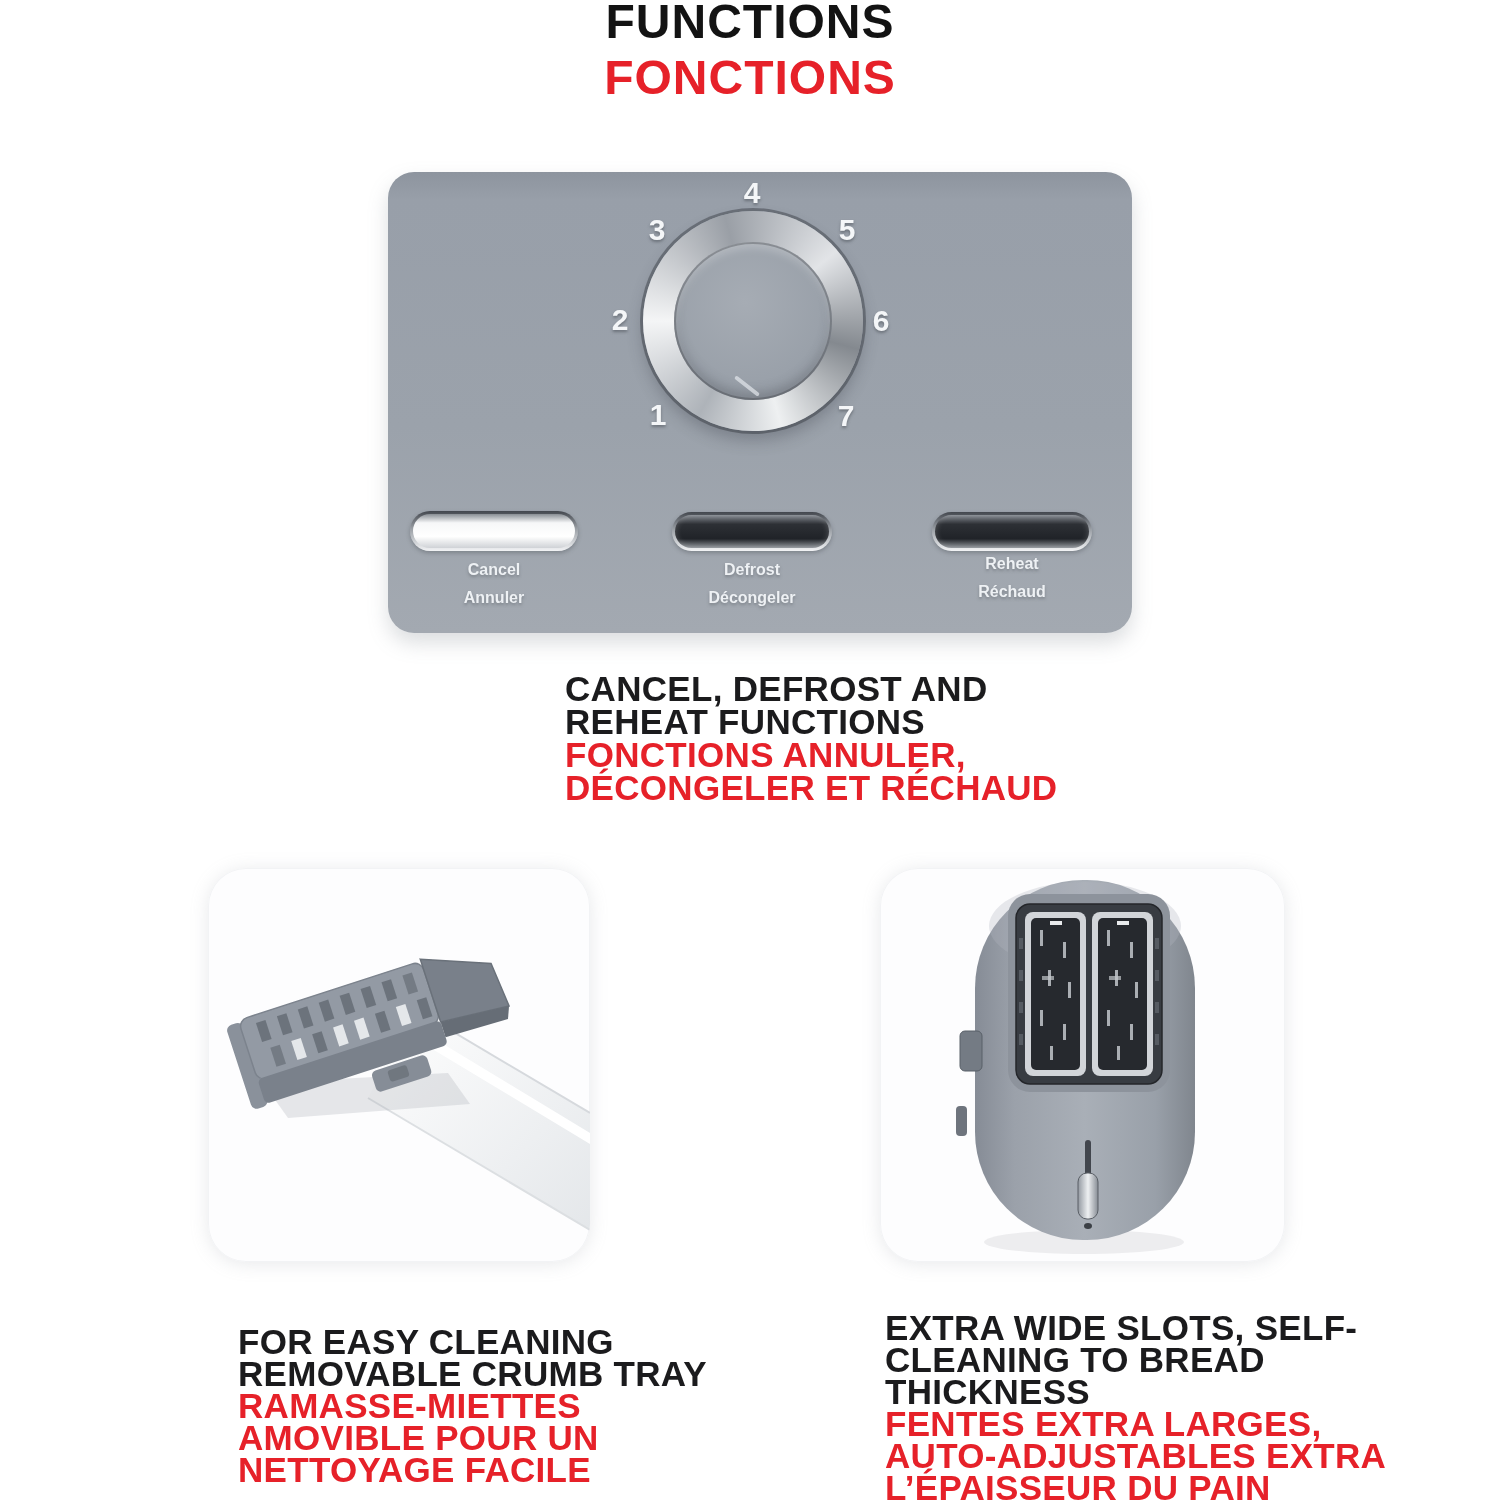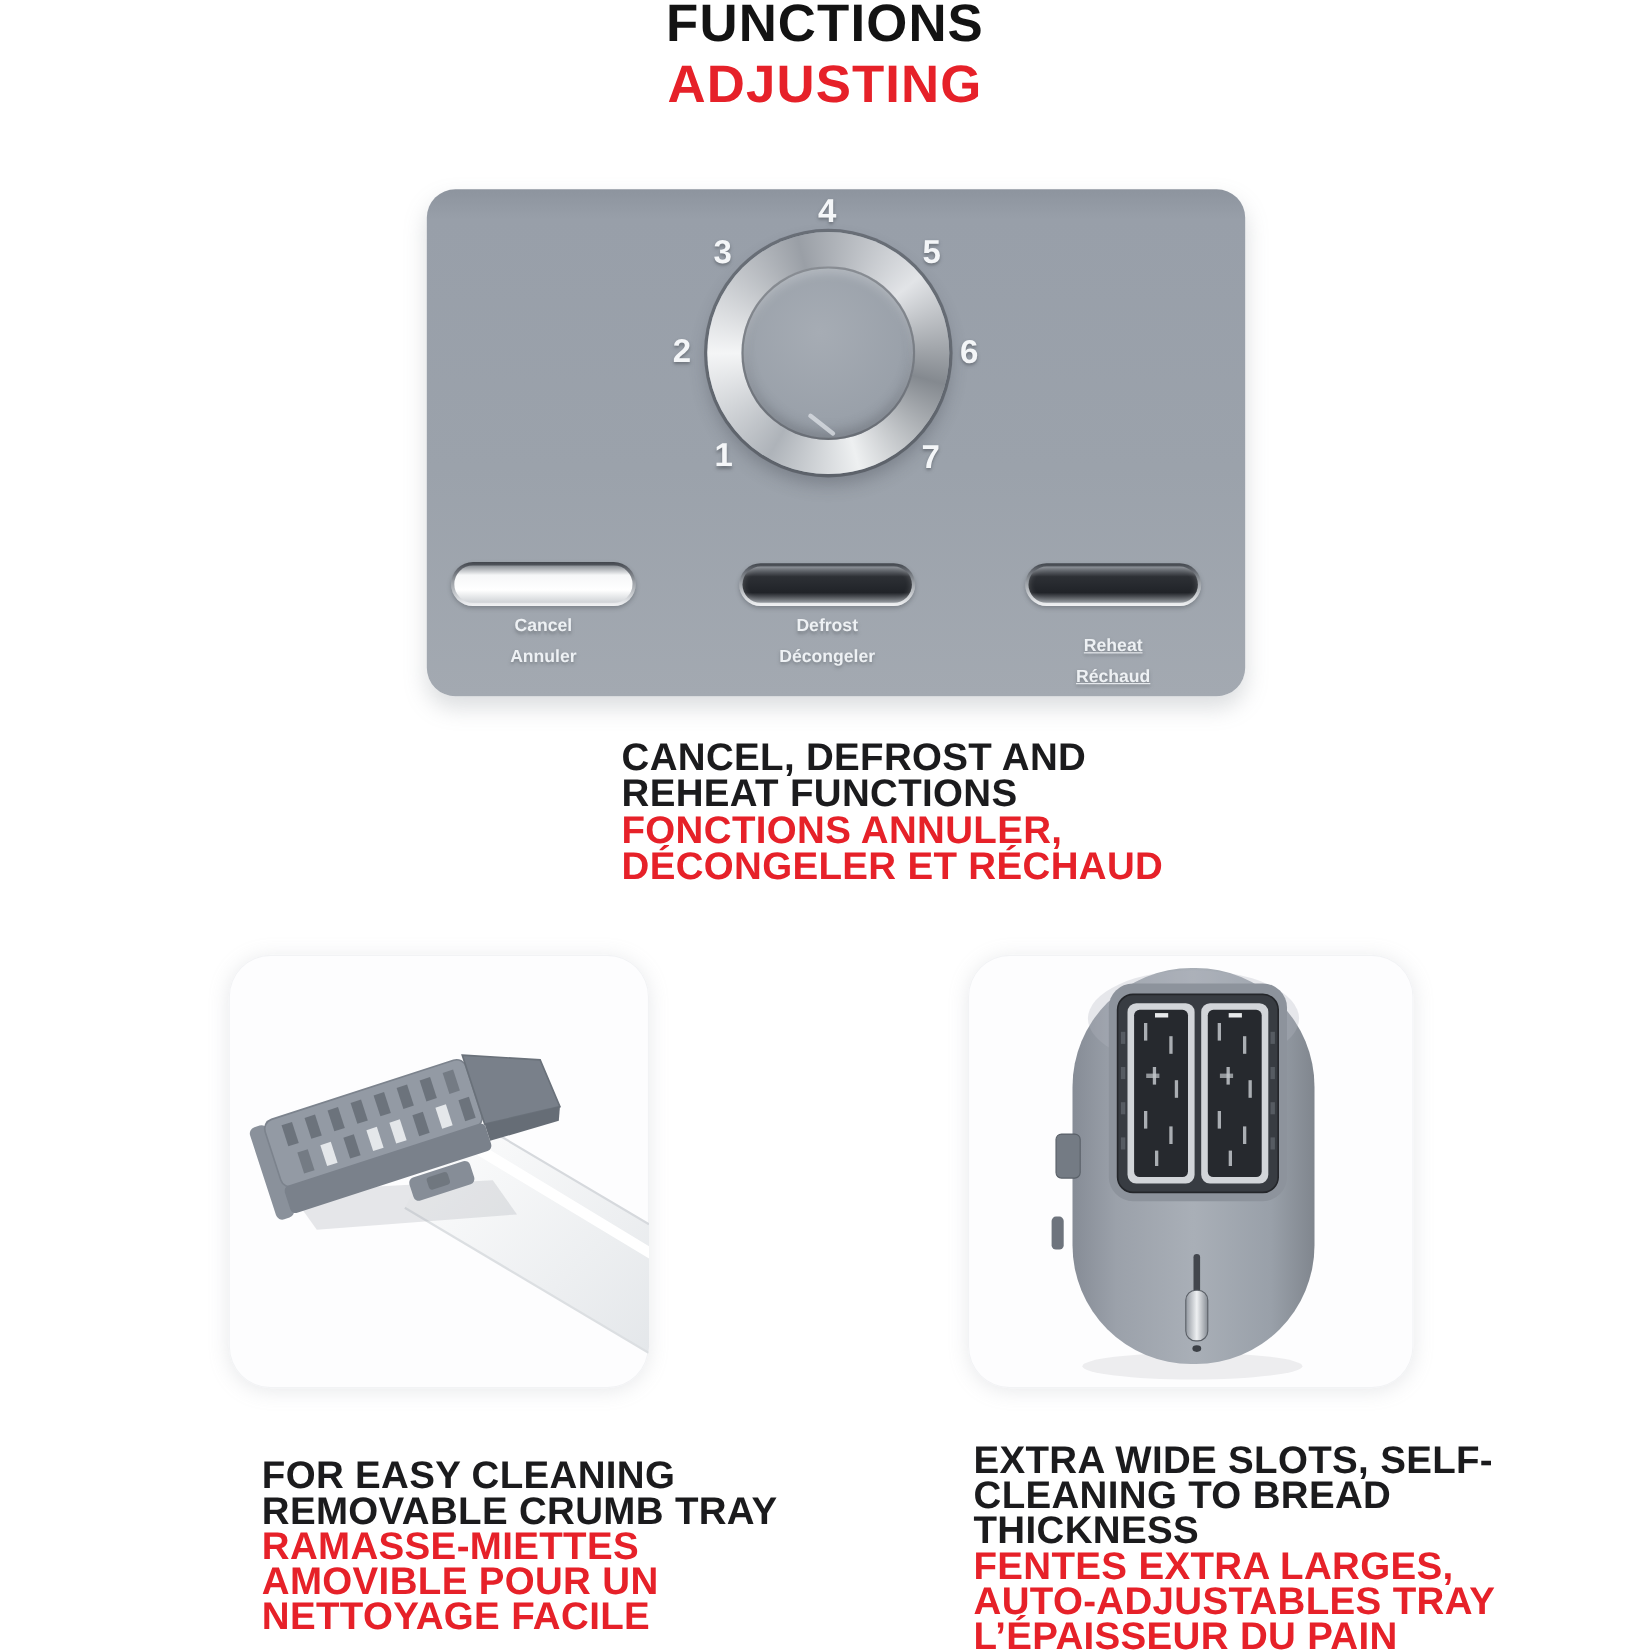--- a/index.html
+++ b/index.html
@@ -41,21 +41,21 @@
                       box-shadow:inset 0 0 6px rgba(255,255,255,0.22); }
   .pill-cancel  { left:410px; top:511px; width:168px; height:40px; }
   .pill-defrost { left:672px; top:512px; width:160px; height:39px; }
   .pill-reheat  { left:932px; top:512px; width:160px; height:39px; }
 
   .btn-label { position:absolute; width:220px; text-align:center; color:#eef1f4;
                font-size:16px; font-weight:bold; line-height:28px;
                text-shadow:0 2px 3px rgba(88,93,100,0.5); }
   .lbl-cancel  { left:384px; top:556px; }
   .lbl-defrost { left:642px; top:556px; }
-  .lbl-reheat  { left:902px; top:574px;text-decoration:underline; }
+  .lbl-reheat  { left:902px; top:550px; }
 
   
   .caption { position:absolute; font-weight:bold; font-size:35px; line-height:32px;
              letter-spacing:0.3px; color:#1b1b1d; }
   .caption .red { color:#e62129; }
   .caption-main  { left:565px; top:672px; line-height:33px; }
   .caption-left  { left:238px; top:1326px; }
   .caption-right { left:885px; top:1312px; }
 
   
@@ -64,21 +64,21 @@
   .card-left  { left:208px; top:868px; width:382px; height:394px; }
   .card-right { left:880px; top:868px; width:405px; height:394px; }
   .card svg { display:block; width:100%; height:100%; border-radius:38px; }
 </style>
 </head>
 <body>
 
 <div id="canvas">
 
   <div class="title-line title-en">FUNCTIONS</div>
-  <div class="title-line title-fr">ADJUSTING</div>
+  <div class="title-line title-fr">FONCTIONS</div>
 
   <div class="panel-photo">
 
     <div class="dial-ring">
       <div class="dial-center">
         <div class="dial-indicator"></div>
       </div>
     </div>
 
     <span class="dial-num" style="left:270px; top:243px;">1</span>
@@ -249,17 +249,17 @@
     <div class="red">RAMASSE-MIETTES</div>
     <div class="red">AMOVIBLE POUR UN</div>
     <div class="red">NETTOYAGE FACILE</div>
   </div>
 
   <div class="caption caption-right">
     <div>EXTRA WIDE SLOTS, SELF-</div>
     <div>CLEANING TO BREAD</div>
     <div>THICKNESS</div>
     <div class="red">FENTES EXTRA LARGES,</div>
-    <div class="red">AUTO-ADJUSTABLES TRAY</div>
+    <div class="red">AUTO-ADJUSTABLES EXTRA</div>
     <div class="red">L’ÉPAISSEUR DU PAIN</div>
   </div>
 
 </div>
 
 </body></html>

